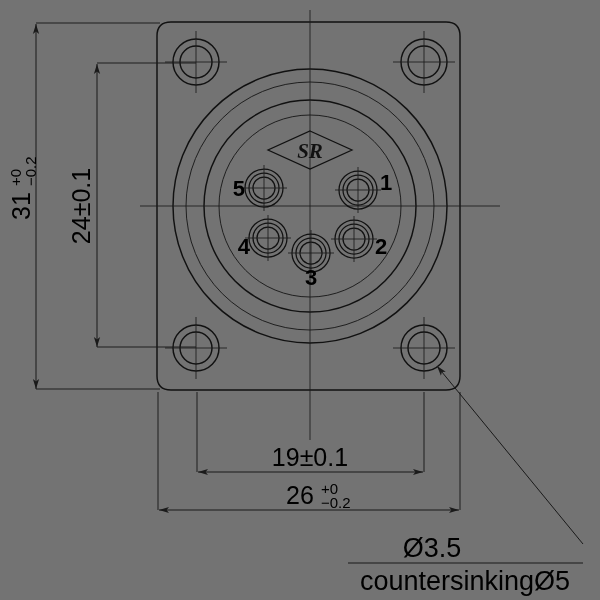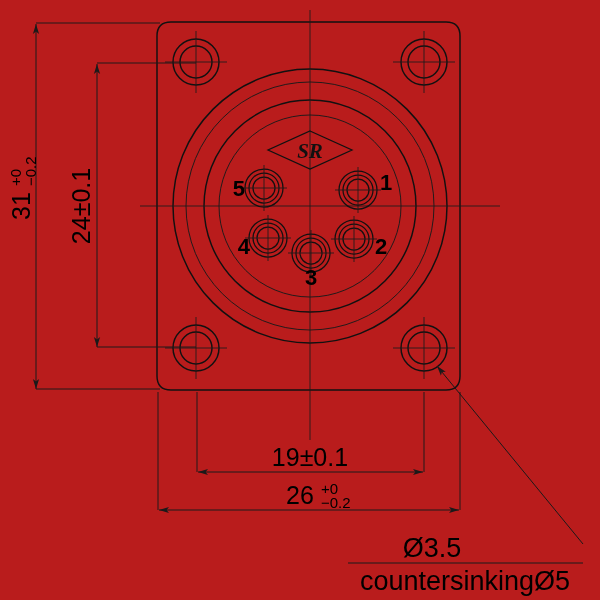--- a/index.html
+++ b/index.html
@@ -12,21 +12,21 @@
     width: 600px;
     height: 600px;
     overflow: hidden;
     font-family: "Liberation Sans", sans-serif;
     color: #000000;
   }
   #drawing-root {
     position: relative;
     width: 600px;
     height: 600px;
-    background: #b91c1c;
+    background: #737373;
   }
   svg.sheet {
     display: block;
     width: 600px;
     height: 600px;
   }
   .ln {
     stroke: #1a1a1a;
     fill: none;
     stroke-width: 1.15;

